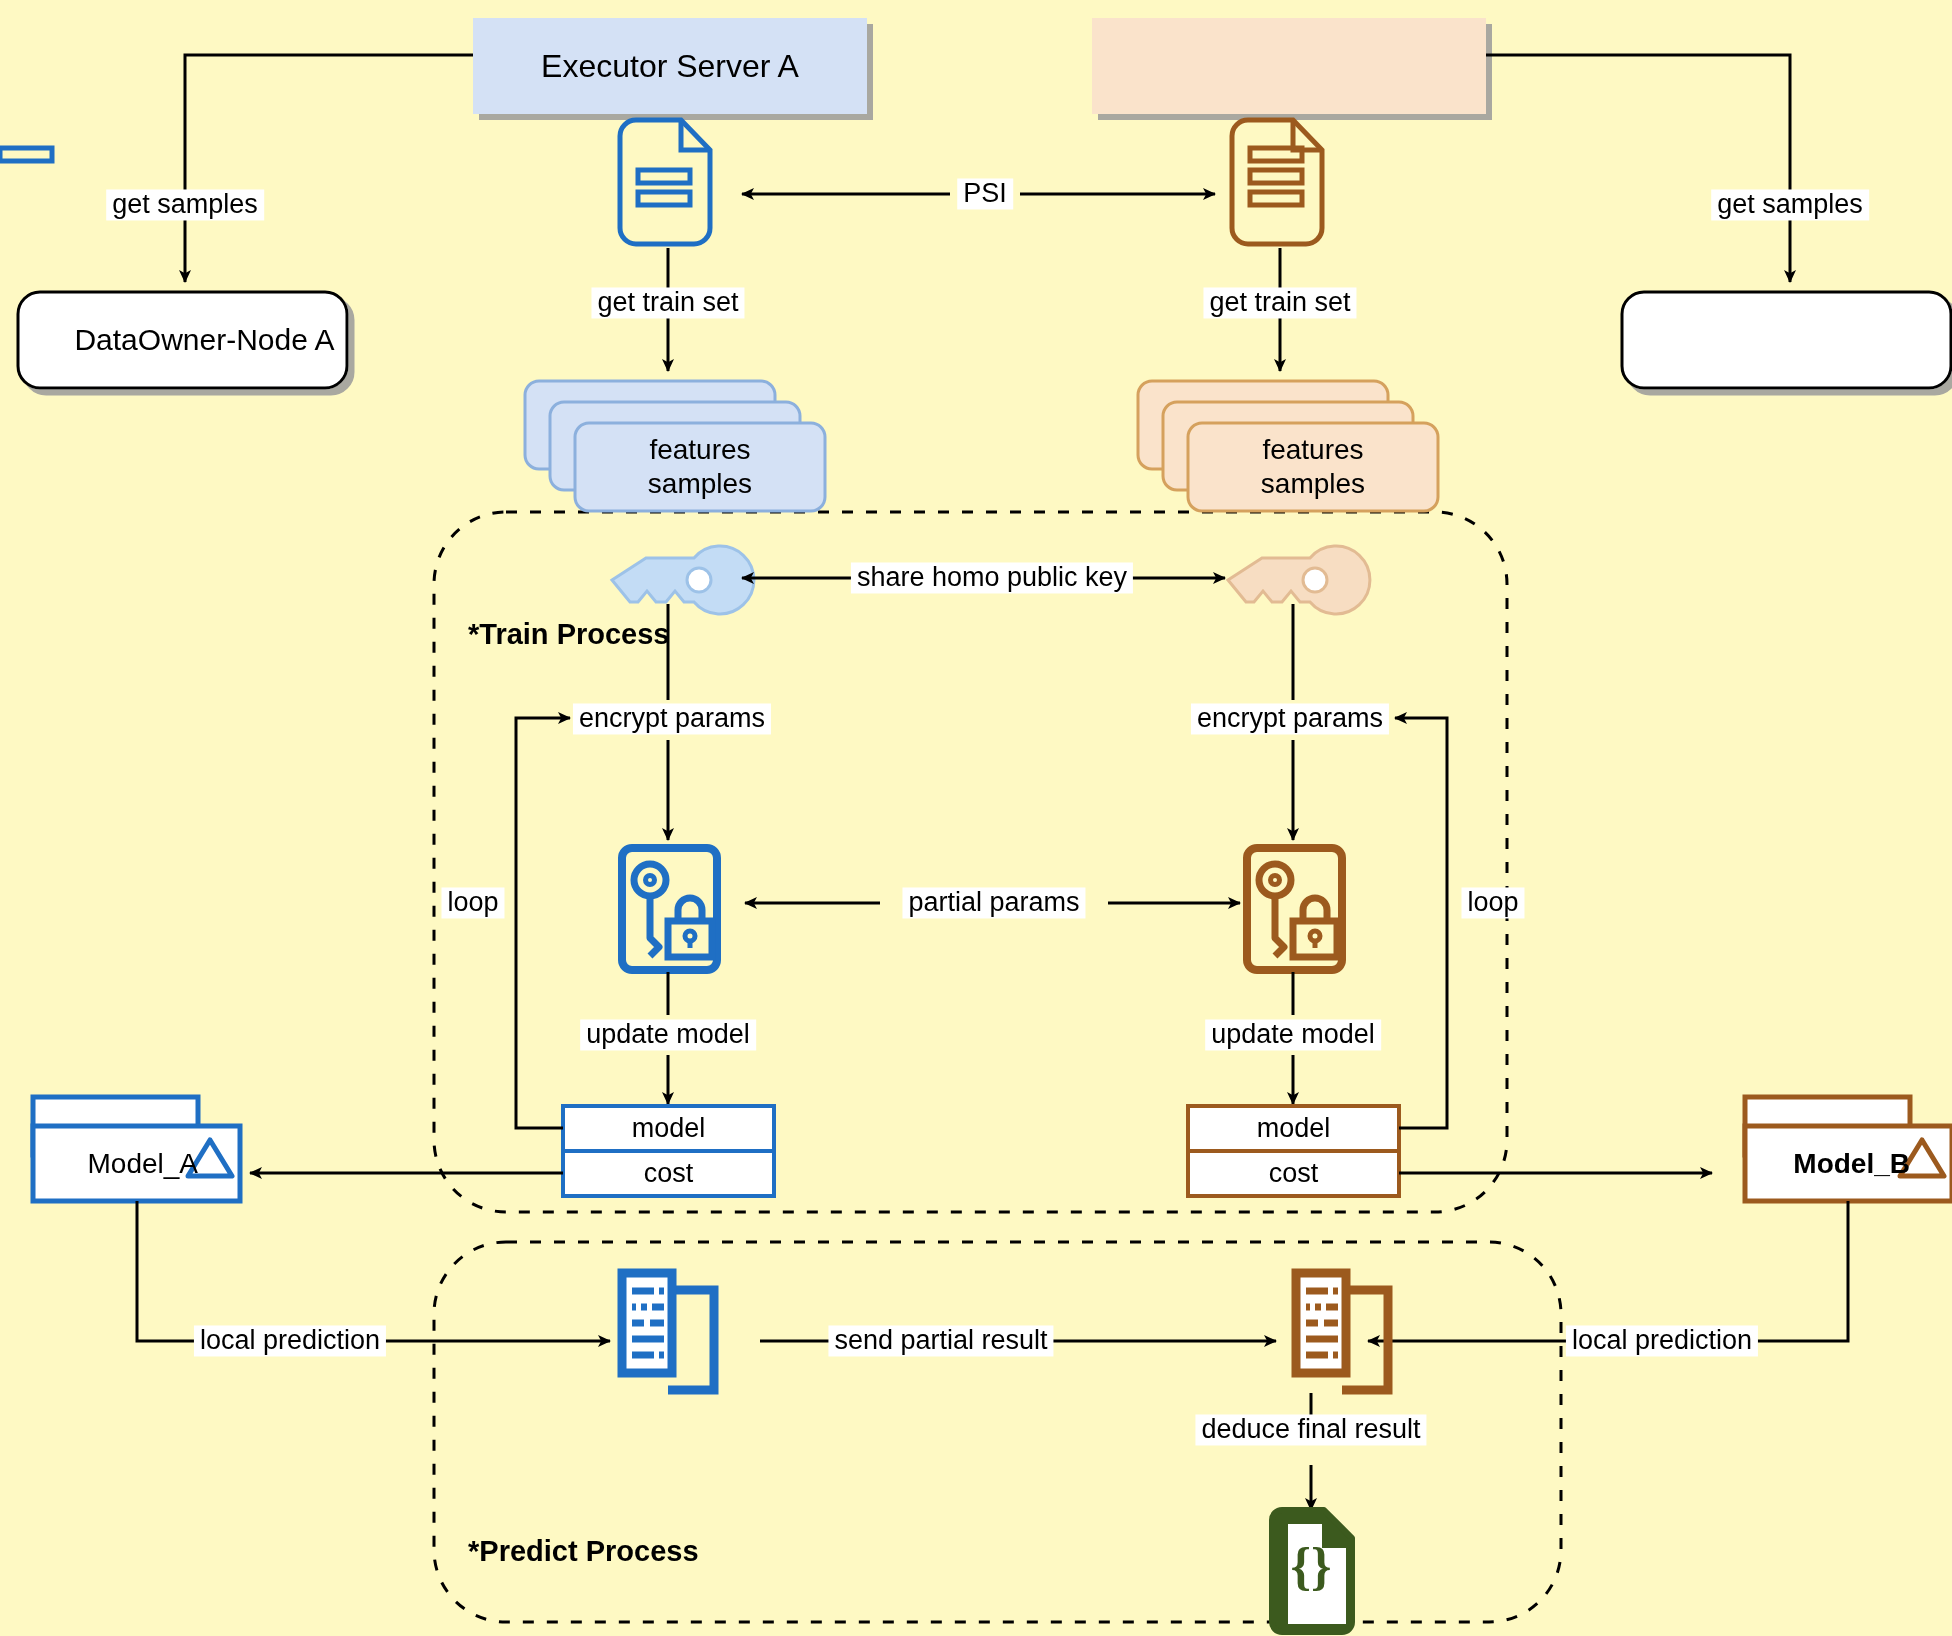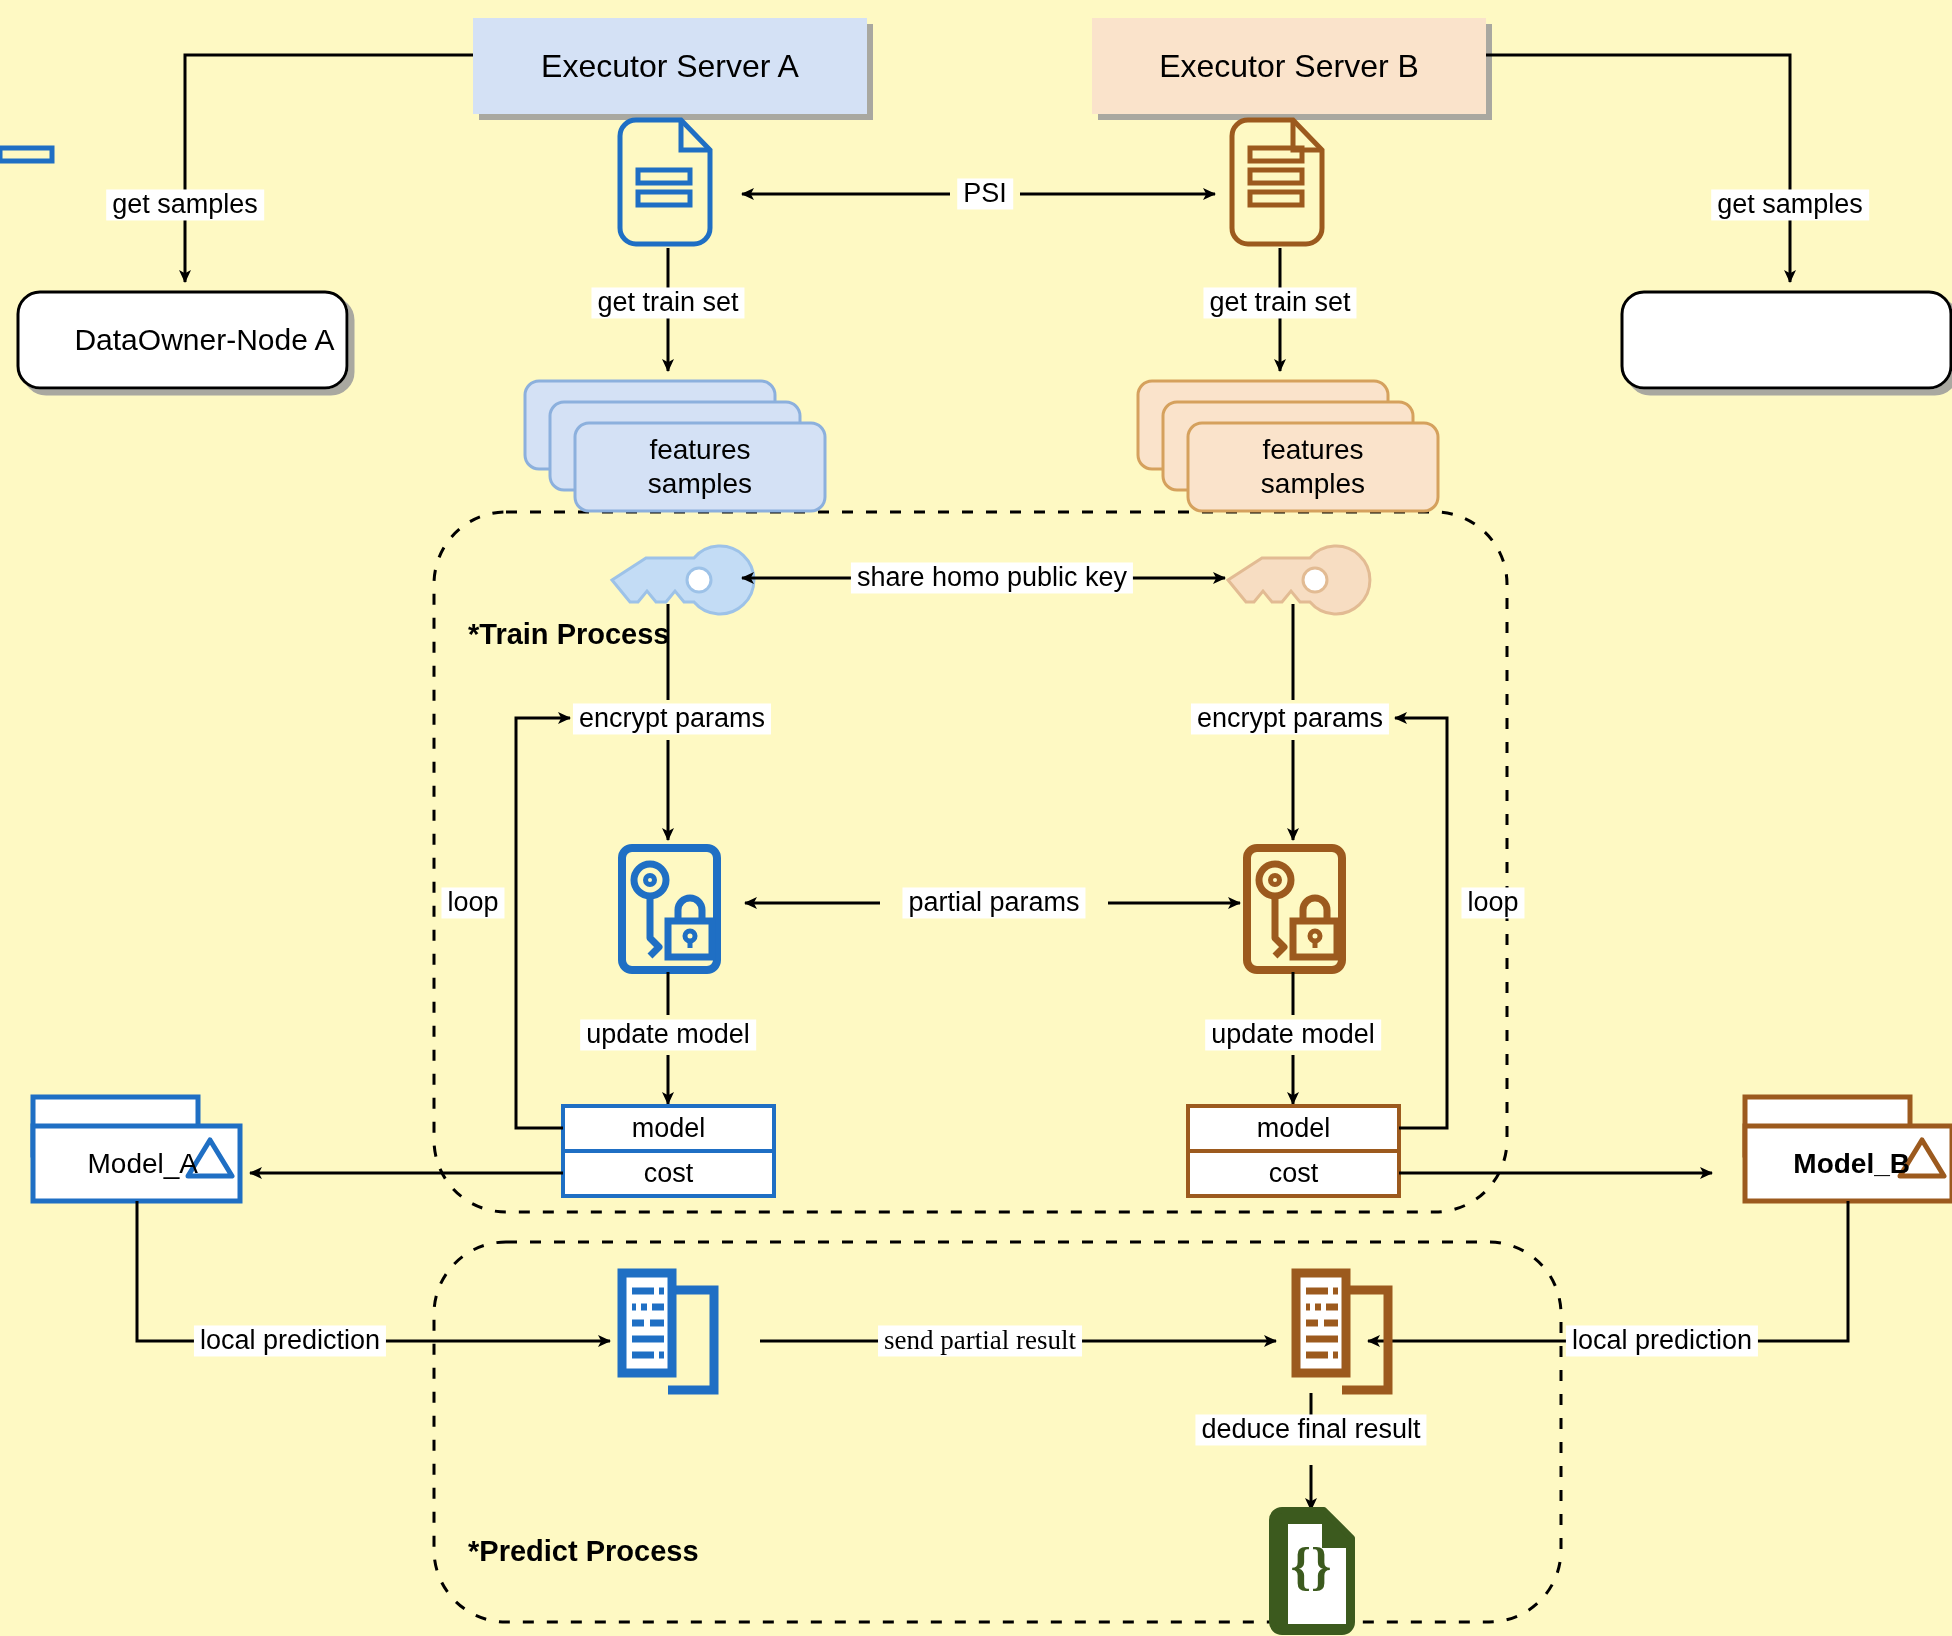--- a/index.html
+++ b/index.html
@@ -190,21 +190,20 @@
     <path d="M1311,1393 L1311,1430" fill="none" stroke="#000" stroke-width="3"></path>
     <path d="M1311,1465 L1311,1510" fill="none" stroke="#000" stroke-width="3" marker-end="url(#arrowBlk)"></path>
 
     <g>
       <path d="M1272,1520 a10,10 0 0 1 10,-10 h42 l28,28 v84 a10,10 0 0 1 -10,10 h-60 a10,10 0 0 1 -10,-10 Z" fill="#3c5a1e" stroke="#3c5a1e" stroke-width="6" stroke-linejoin="round"></path>
       <path d="M1288,1524 h34 v24 h24 v76 h-58 Z" fill="#ffffff"></path>
     </g>
   </svg>
 
   <div class="boxtext" style="left:473px;top:18px;width:394px;height:96px;font-size:32px;">Executor Server A</div>
-  <div class="boxtext" style="left:1092px;top:18px;width:394px;height:96px;font-size:32px;">Executor Server B</div>
   <div class="boxtext" style="left:18px;top:292px;width:373px;height:96px;font-size:30px;">DataOwner-Node A</div>
 
   <div class="boxtext" style="left:575px;top:423px;width:250px;height:88px;font-size:28px;flex-direction:column;line-height:1.22;">
     <span>features</span>
     <span>samples</span>
   </div>
   <div class="boxtext" style="left:1188px;top:423px;width:250px;height:88px;font-size:28px;flex-direction:column;line-height:1.22;">
     <span>features</span>
     <span>samples</span>
   </div>
@@ -231,16 +230,16 @@
   <div class="edge-label" style="left:992px;top:578px;">share homo public key</div>
   <div class="edge-label" style="left:672px;top:719px;">encrypt params</div>
   <div class="edge-label" style="left:1290px;top:719px;">encrypt params</div>
   <div class="edge-label" style="left:994px;top:903px;">partial params</div>
   <div class="edge-label" style="left:668px;top:1035px;">update model</div>
   <div class="edge-label" style="left:1293px;top:1035px;">update model</div>
   <div class="edge-label" style="left:473px;top:903px;">loop</div>
   <div class="edge-label" style="left:1493px;top:903px;">loop</div>
   <div class="edge-label" style="left:290px;top:1341px;">local prediction</div>
   <div class="edge-label" style="left:1662px;top:1341px;">local prediction</div>
-  <div class="edge-label" style="left:980px;top:1341px;font-family:Liberation Serif, serif;">send partial result</div>
+  <div class="edge-label" style="left:941px;top:1341px;">send partial result</div>
   <div class="edge-label" style="left:1311px;top:1430px;">deduce final result</div>
 
 </div>
 
 </body></html>

